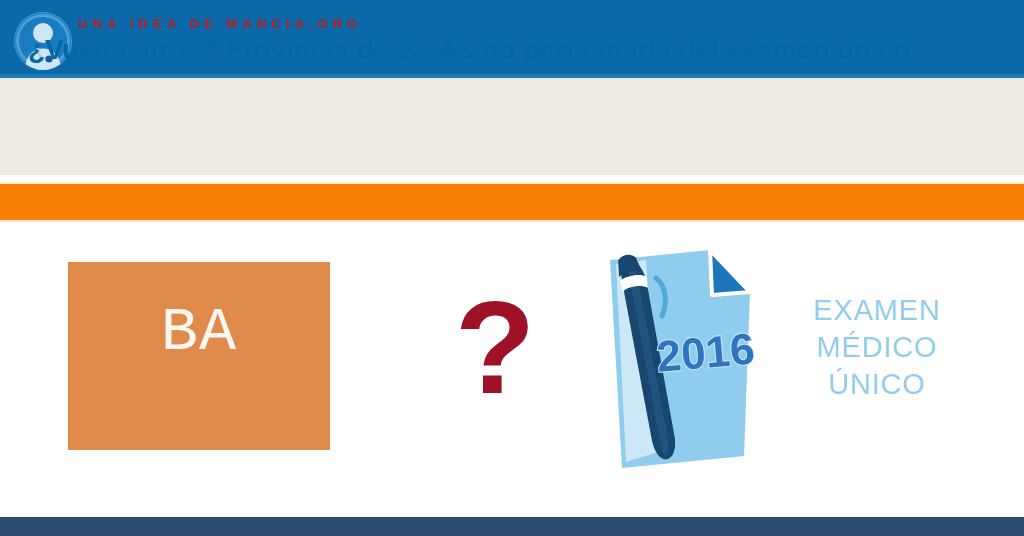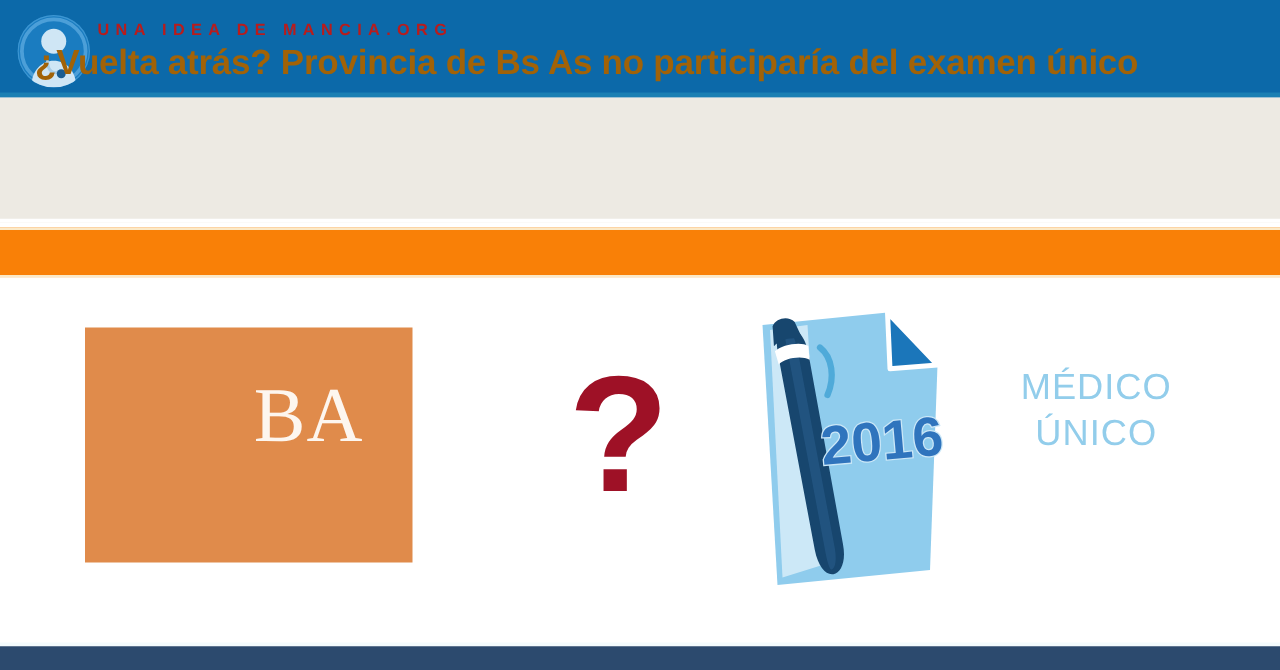--- a/index.html
+++ b/index.html
@@ -85,21 +85,21 @@
     background: #edeae3;
     border-bottom: 3px solid #ffffff;
     box-sizing: border-box;
   }
   .headline-text {
     position: absolute;
     left: 28px; top: 33px;
     width: 980px;
     font-size: 28px;
     font-weight: bold;
-    color: #a16207;
+    color: #0369a1;
     letter-spacing: -0.2px;
     white-space: nowrap;
     line-height: 34px;
   }
 
   
   .orange-band {
     position: absolute;
     left: 0; top: 182px;
     width: 1024px;
@@ -135,26 +135,25 @@
     position: absolute;
     left: 68px; top: 40px;
     width: 262px; height: 188px;
     background: #e08b4b;
   }
   .ba-mark {
     position: absolute;
     left: 0; top: 38px;
     width: 262px;
     text-align: center;
-    font-family: Liberation Serif, serif;
+    font-family: Liberation Mono, monospace;
     font-size: 62px;
     color: #fdf6ef;
     letter-spacing: 1px;
     line-height: 66px;
-    padding-left: 48px;
   }
   .ba-sub {
     position: absolute;
     left: 0; top: 110px;
     width: 262px;
     text-align: center;
     font-size: 11.5px;
     color: #fdf6ef;
     letter-spacing: 0.9px;
     line-height: 15px;
@@ -266,20 +265,21 @@
           <path d="M46 14 C50 8 60 8 64 14 L68 30 C62 25 50 25 44 30 Z" fill="#17466e"></path>
         </g>
 
         <path d="M64 36 C74 44 76 60 70 74" fill="none" stroke="#3a9fd2" stroke-width="5" stroke-linecap="round" opacity="0.75"></path>
 
         <text x="66" y="130" font-family="Liberation Sans, sans-serif" font-size="44" font-weight="bold" fill="#2f74bd" stroke="#cbe7f7" stroke-width="2" paint-order="stroke" transform="rotate(-5 66 130)">2016</text>
       </svg>
     </div>
 
     <div class="exam-caption">
+      <div>EXAMEN</div>
       <div>MÉDICO</div>
       <div>ÚNICO</div>
     </div>
 
   </div>
 
   <div class="footer-hairline"></div>
   <div class="footer-bar"></div>
 
 </div>

